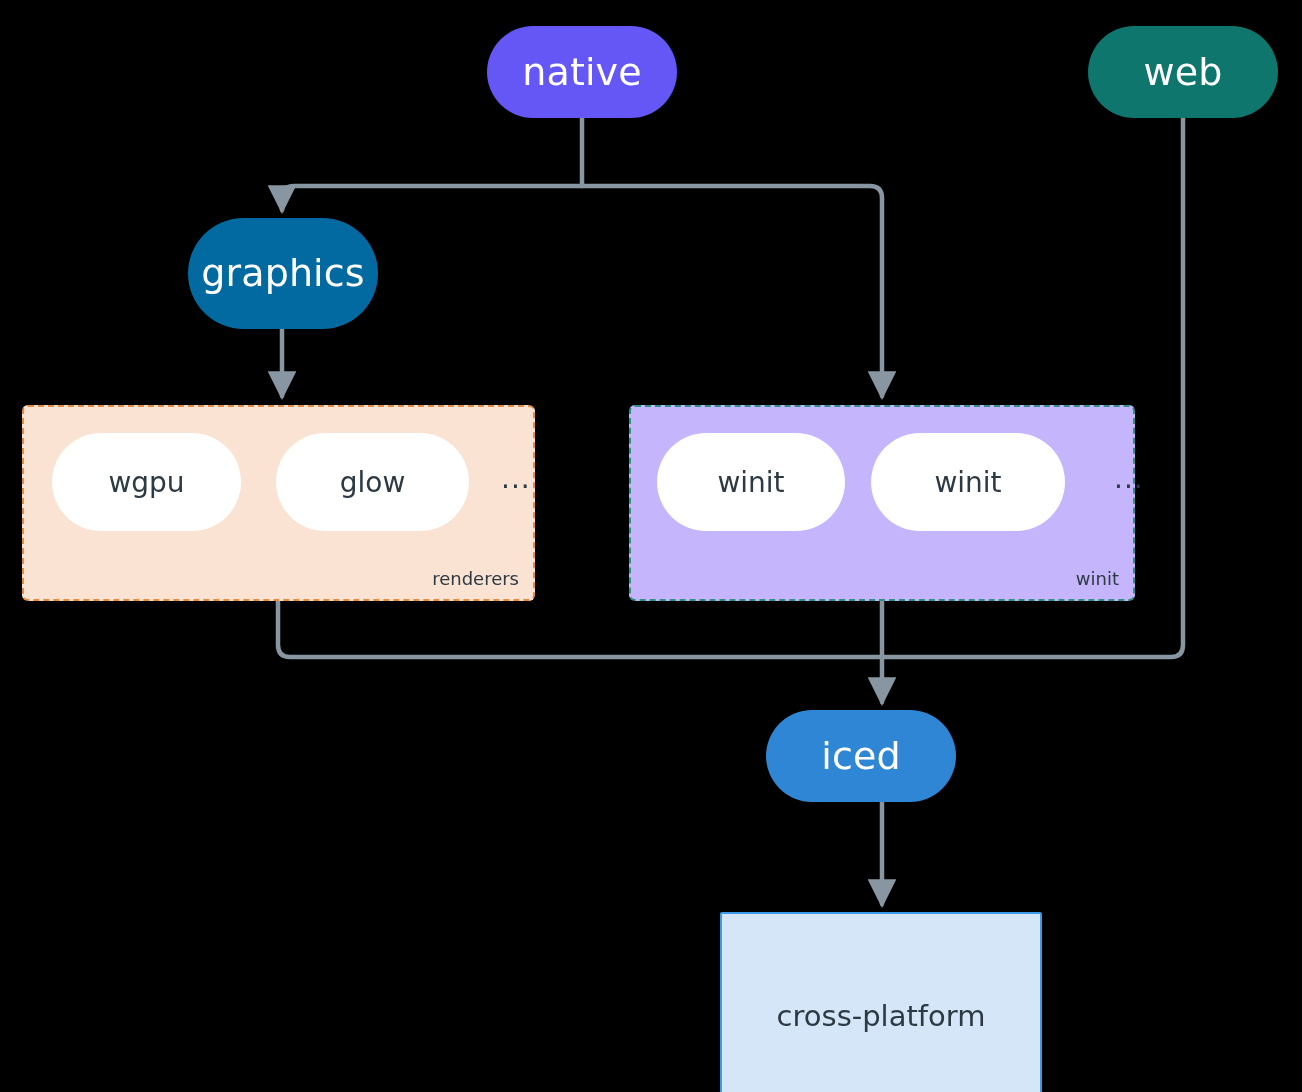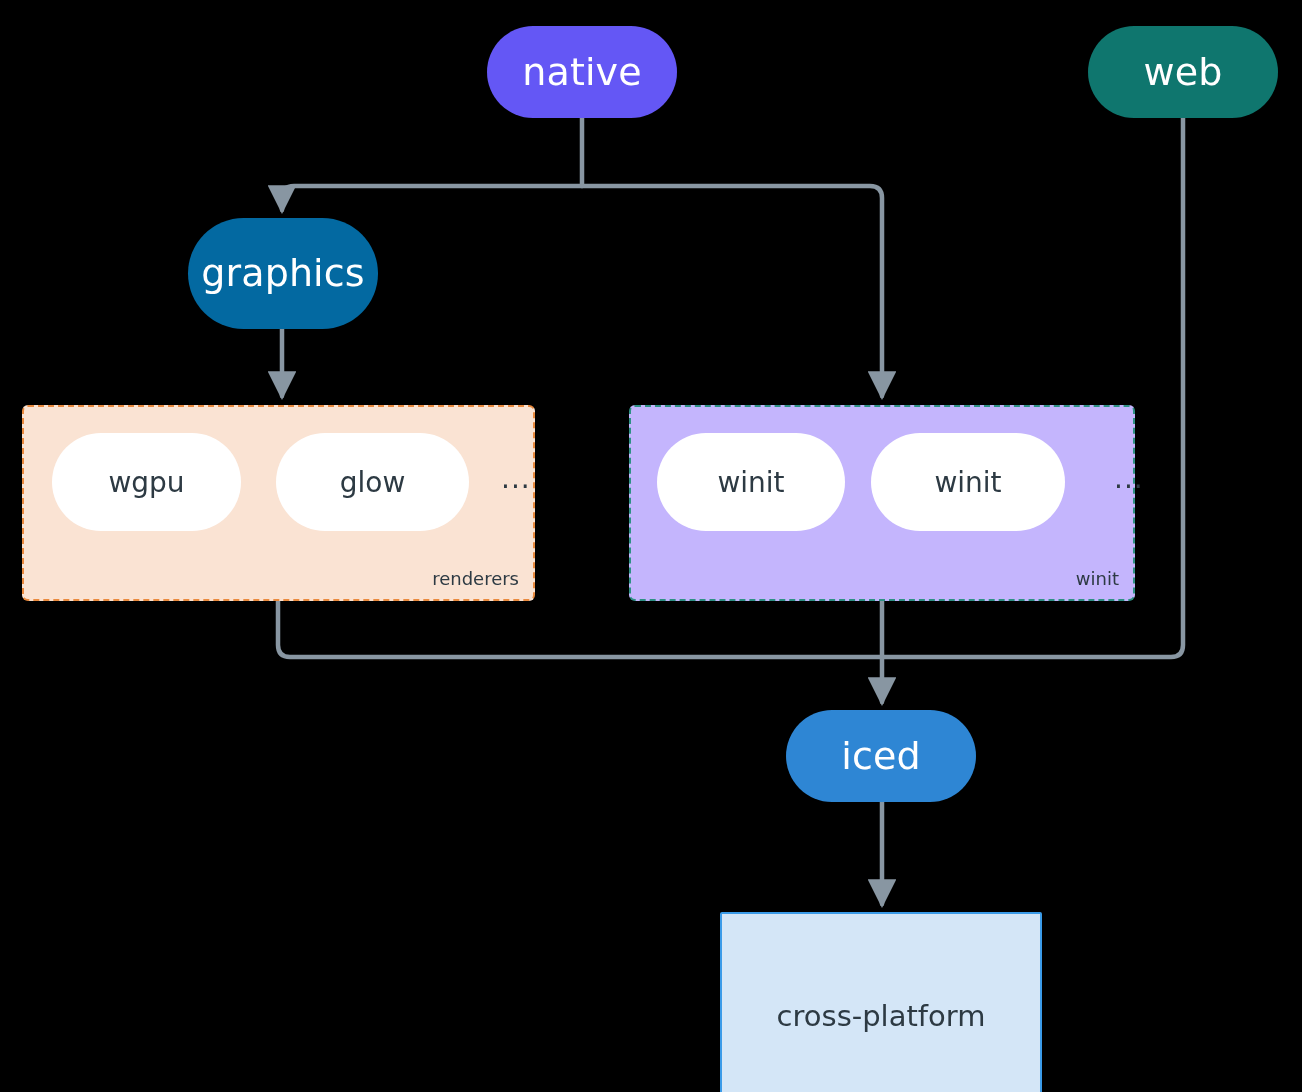--- a/index.html
+++ b/index.html
@@ -48,21 +48,21 @@
   }
   #node-web {
     left: 1088px; top: 26px;  width: 190px; height: 92px;
     background: #0f766e;
   }
   #node-graphics {
     left: 188px;  top: 218px; width: 190px; height: 111px;
     background: #0369a1;
   }
   #node-iced {
-    left: 786px;  top: 710px; width: 190px; height: 92px;
+    left: 766px;  top: 710px; width: 190px; height: 92px;
     background: #2E86D4;
   }
   
   .cluster {
     position: absolute;
     box-sizing: border-box;
     border-radius: 6px;
   }
   #cluster-renderers {
     left: 22px;  top: 405px; width: 513px; height: 196px;

